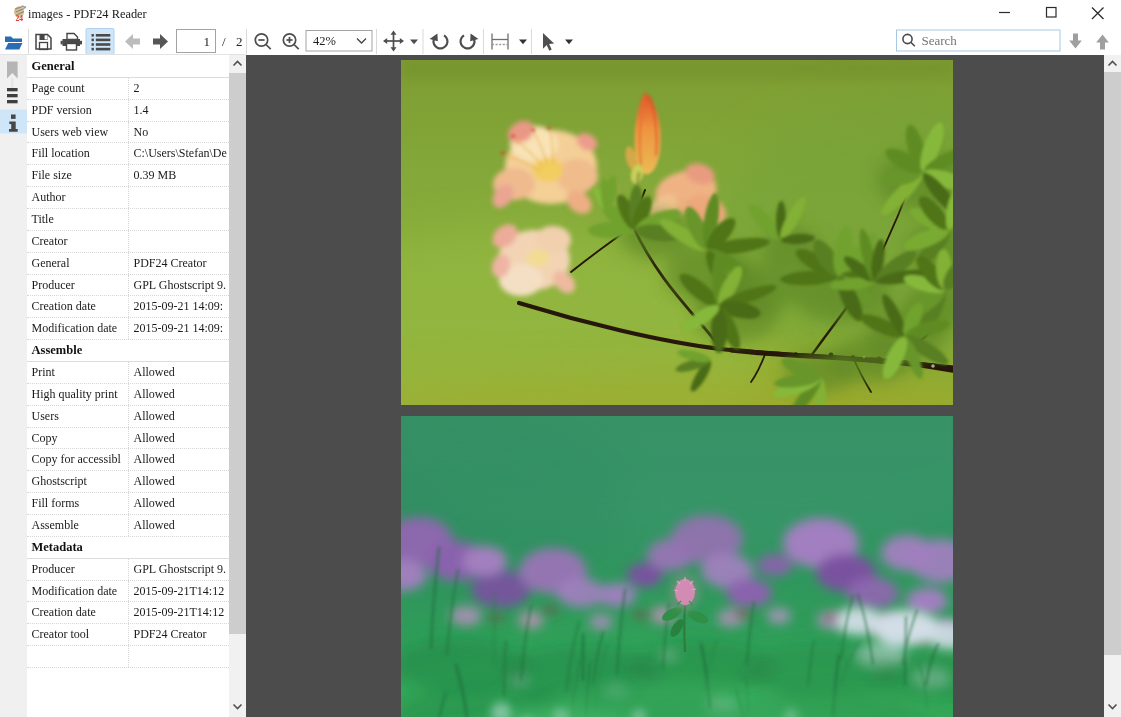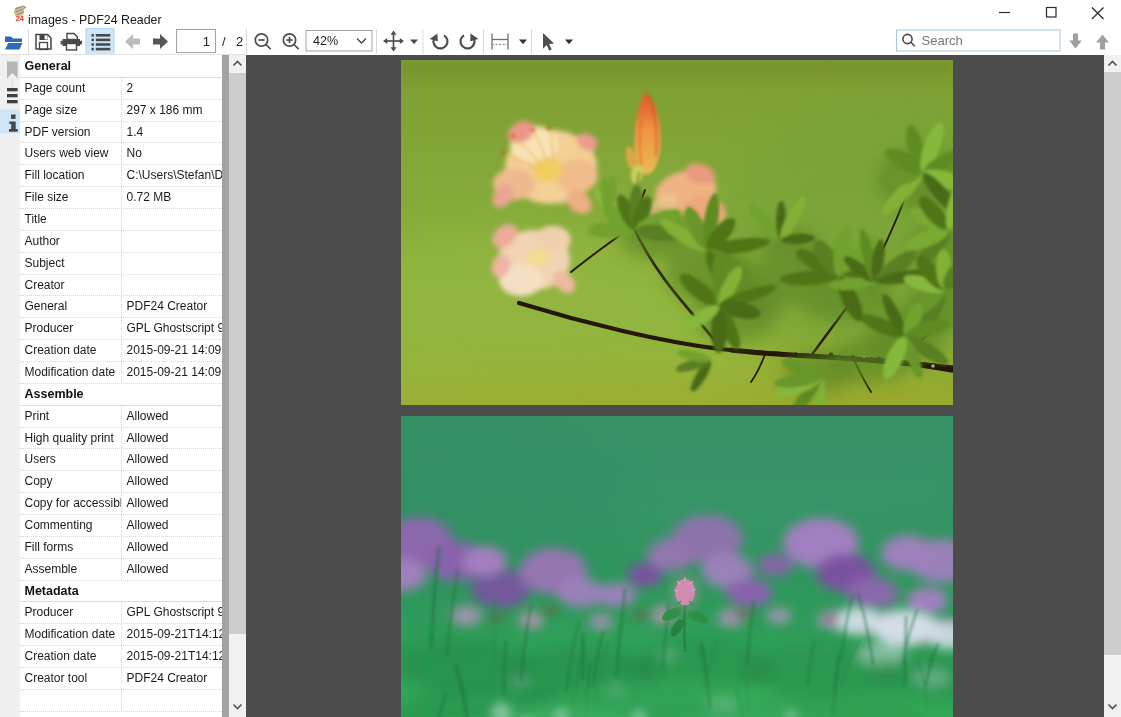--- a/index.html
+++ b/index.html
@@ -1,23 +1,23 @@
 <!DOCTYPE html>
 <html><head>
 <meta charset="utf-8">
 <style>
   * { margin:0; padding:0; box-sizing:border-box; }
   html,body { width:1121px; height:717px; overflow:hidden; background:#fff;
     font-family:"Liberation Sans", sans-serif; }
-  #win { position:relative; width:947px; height:717px; background:#a3a3a3; }
+  #win { position:relative; width:947px; height:717px; background:#15803d;font-family:Liberation Serif, serif; }
   #titlebar { position:absolute; left:0; top:0; width:1121px; height:28px; background:#fff; }
-  #title-text { position:absolute; left:28px; top:13px; font-size:12.4px; color:#1a1a1a; }
+  #title-text { position:absolute; left:28px; top:7px; font-size:12.4px; color:#1a1a1a; }
   #toolbar { position:absolute; left:0; top:28px; width:1121px; height:27px; background:#fff; }
   #sidebar { position:absolute; left:0; top:55px; width:27px; height:662px; background:#f0f0f0; }
-  #panel { position:absolute; left:20px; top:55px; width:202px; height:662px; background:#fff; overflow:hidden; }
+  #panel { position:absolute; left:27px; top:55px; width:202px; height:662px; background:#fff; overflow:hidden; }
   .row { height:21.87px; display:flex; border-bottom:1px dotted #d6d6d6; font-size:12px; color:#1a1a1a; }
   .row .lab { width:101px; padding-left:4.5px; line-height:20.5px; white-space:nowrap; overflow:hidden; }
   .row .val { flex:1; padding-left:4.5px; line-height:20.5px; white-space:nowrap; overflow:hidden; border-left:1px dotted #d6d6d6; }
   .hrow { height:21.87px; border-bottom:1px solid #dcdcdc; font-size:12.5px; font-weight:bold; color:#111;
     padding-left:4.5px; line-height:21px; }
   .sb { position:absolute; width:17px; background:#f1f1f1; }
   .sb .thumb { position:absolute; left:0; width:17px; background:#cdcdcd; }
   #main { position:absolute; left:246px; top:55px; width:858px; height:662px; background:#4c4c4c; overflow:hidden; }
   .page { position:absolute; left:155px; width:552px; }
 </style>
@@ -173,52 +173,44 @@
   </div>
 
   <div id="panel">
     <div style="height:1px"></div>
     <div class="hrow">General</div>
     <div class="row">
         <div class="lab">Page count</div>
         <div class="val">2</div>
       </div>
     <div class="row">
-        <div class="lab">Page size</div>
-        <div class="val">297 x 186 mm</div>
-      </div>
-    <div class="row">
         <div class="lab">PDF version</div>
         <div class="val">1.4</div>
       </div>
     <div class="row">
         <div class="lab">Users web view</div>
         <div class="val">No</div>
       </div>
     <div class="row">
         <div class="lab">Fill location</div>
         <div class="val">C:\Users\Stefan\De</div>
       </div>
     <div class="row">
         <div class="lab">File size</div>
-        <div class="val">0.72 MB</div>
+        <div class="val">0.39 MB</div>
+      </div>
+    <div class="row">
+        <div class="lab">Author</div>
+        <div class="val"></div>
       </div>
     <div class="row">
         <div class="lab">Title</div>
         <div class="val"></div>
       </div>
     <div class="row">
-        <div class="lab">Author</div>
-        <div class="val"></div>
-      </div>
-    <div class="row">
-        <div class="lab">Subject</div>
-        <div class="val"></div>
-      </div>
-    <div class="row">
         <div class="lab">Creator</div>
         <div class="val"></div>
       </div>
     <div class="row">
         <div class="lab">General</div>
         <div class="val">PDF24 Creator</div>
       </div>
     <div class="row">
         <div class="lab">Producer</div>
         <div class="val">GPL Ghostscript 9.</div>
@@ -246,21 +238,21 @@
       </div>
     <div class="row">
         <div class="lab">Copy</div>
         <div class="val">Allowed</div>
       </div>
     <div class="row">
         <div class="lab">Copy for accessibl</div>
         <div class="val">Allowed</div>
       </div>
     <div class="row">
-        <div class="lab">Commenting</div>
+        <div class="lab">Ghostscript</div>
         <div class="val">Allowed</div>
       </div>
     <div class="row">
         <div class="lab">Fill forms</div>
         <div class="val">Allowed</div>
       </div>
     <div class="row">
         <div class="lab">Assemble</div>
         <div class="val">Allowed</div>
       </div>

